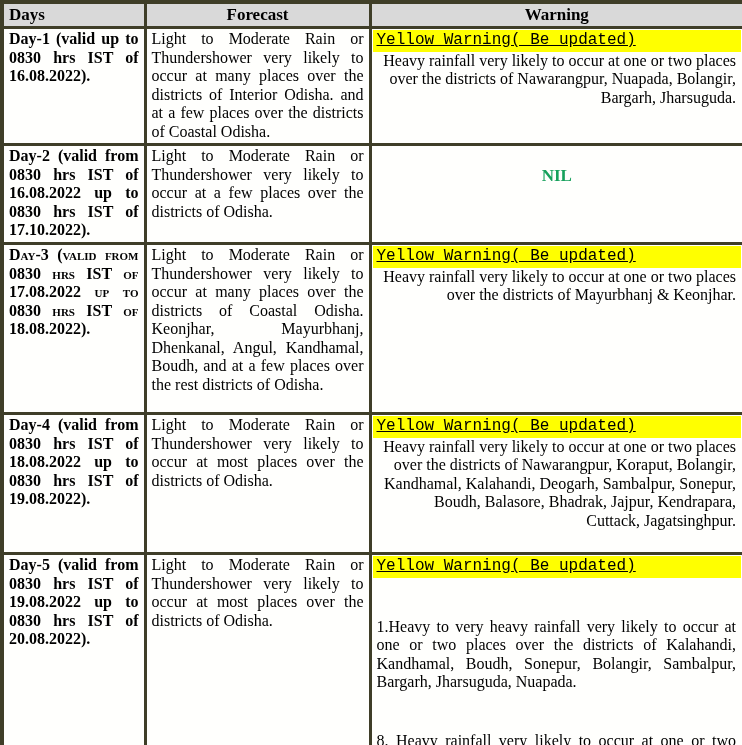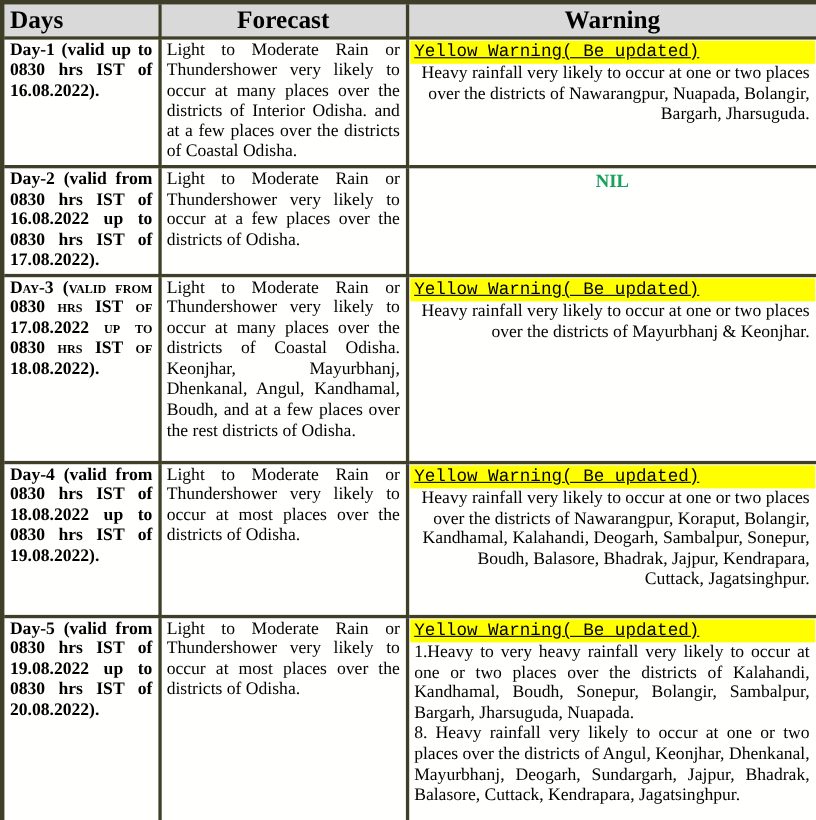--- a/index.html
+++ b/index.html
@@ -26,21 +26,21 @@
     border:3px solid var(--border);
     vertical-align:top;
     font-size:16px;
     line-height:1.16;
     padding:1px 5px 2px 5px;
     overflow:hidden;
   }
   thead th{
     background:var(--header-bg);
     font-weight:bold;
-    font-size:23px;
+    font-size:17px;
     padding:1px 5px;
     height:20px;
   }
   th.h-days{text-align:left;}
   th.h-forecast,th.h-warning{text-align:center;margin-left:37px;}
   td.days{
     font-weight:bold;
     text-align:justify;
   }
   td.days.smallcaps{font-variant:small-caps;}
@@ -51,27 +51,27 @@
     padding:1px 4px 2px 4px;
     margin:1px 1px 0 1px;
     font-family:Liberation Mono, monospace;
   }
   .yw span{text-decoration:underline;}
   td.warning p{
     margin:0;
     padding:0 6px 0 5px;
     text-align:right;
   }
-  td.warning p.justify{text-align:justify;}
+  td.warning p.justify{text-align:justify;margin-top:40px;}
   .nil{
     color:var(--nil-green);
     font-weight:bold;
     font-size:17px;
     text-align:center;
-    padding-top:2px;
+    padding-top:20px;
   }
   tr.r1{height:115px;}
   tr.r2{height:98px;}
   tr.r3{height:170px;}
   tr.r4{height:140px;}
   tr.r5{height:196px;}
 </style>
 </head>
 <body>
 
@@ -92,21 +92,21 @@
     <tbody>
       <tr class="r1">
         <td class="days">Day-1 (valid up to 0830 hrs IST of 16.08.2022).</td>
         <td class="forecast">Light to Moderate Rain or Thundershower very likely to occur at many places over the districts of Interior Odisha. and at a few places over the districts of Coastal Odisha.</td>
         <td class="warning">
           <div class="yw"><span>Yellow Warning( Be updated)</span></div>
           <p>Heavy rainfall very likely to occur at one or two places over the districts of Nawarangpur, Nuapada, Bolangir, Bargarh, Jharsuguda.</p>
         </td>
       </tr>
       <tr class="r2">
-        <td class="days">Day-2 (valid from 0830 hrs IST of 16.08.2022 up to 0830 hrs IST of 17.08.2022).</td>
+        <td class="days">Day-2 (valid from 0830 hrs IST of 16.08.2022 up to 0830 hrs IST of 17.10.2022).</td>
         <td class="forecast">Light to Moderate Rain or Thundershower very likely to occur at a few places over the districts of Odisha.</td>
         <td class="warning">
           <div class="nil">NIL</div>
         </td>
       </tr>
       <tr class="r3">
         <td class="days smallcaps">Day-3 (valid from 0830 hrs IST of 17.08.2022 up to 0830 hrs IST of 18.08.2022).</td>
         <td class="forecast">Light to Moderate Rain or Thundershower very likely to occur at many places over the districts of Coastal Odisha. Keonjhar, Mayurbhanj, Dhenkanal, Angul, Kandhamal, Boudh, and at a few places over the rest districts of Odisha.</td>
         <td class="warning">
           <div class="yw"><span>Yellow Warning( Be updated)</span></div>

